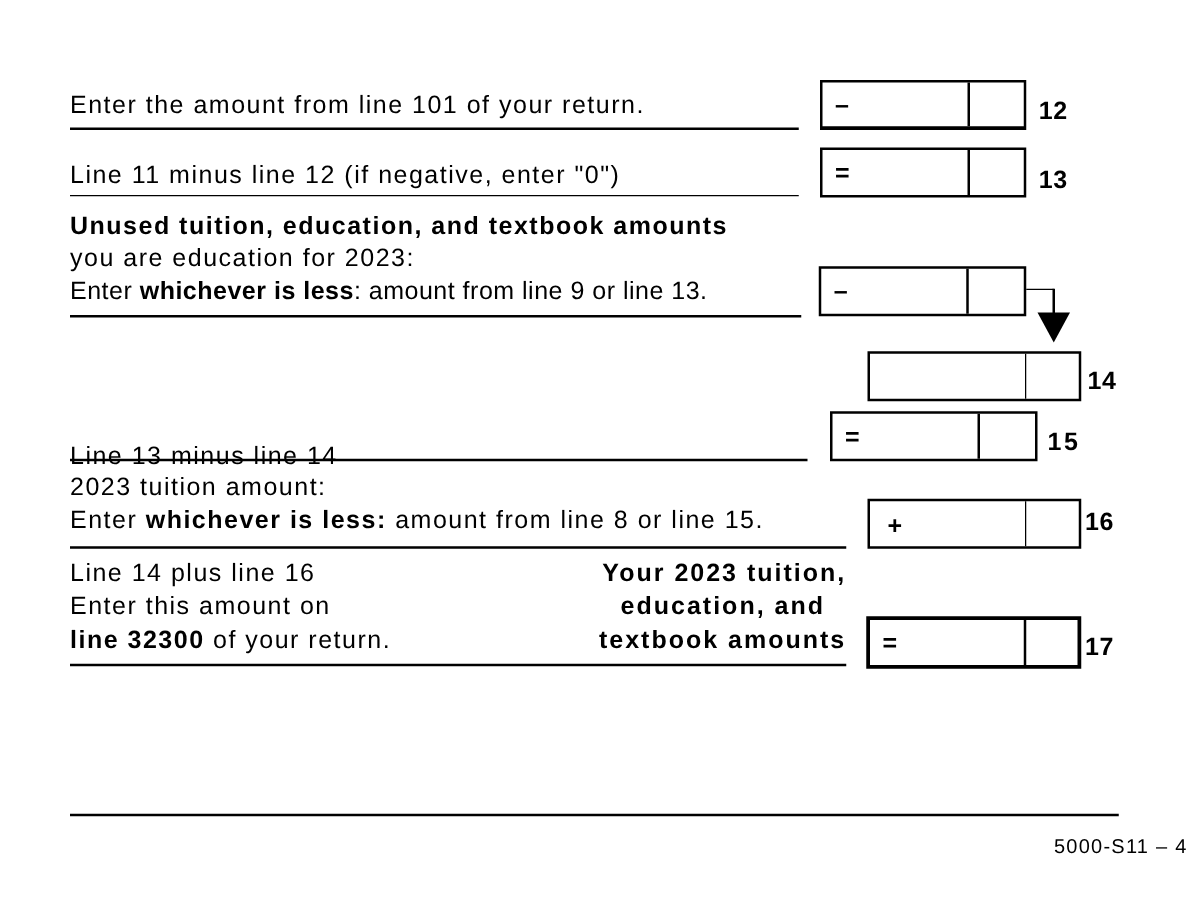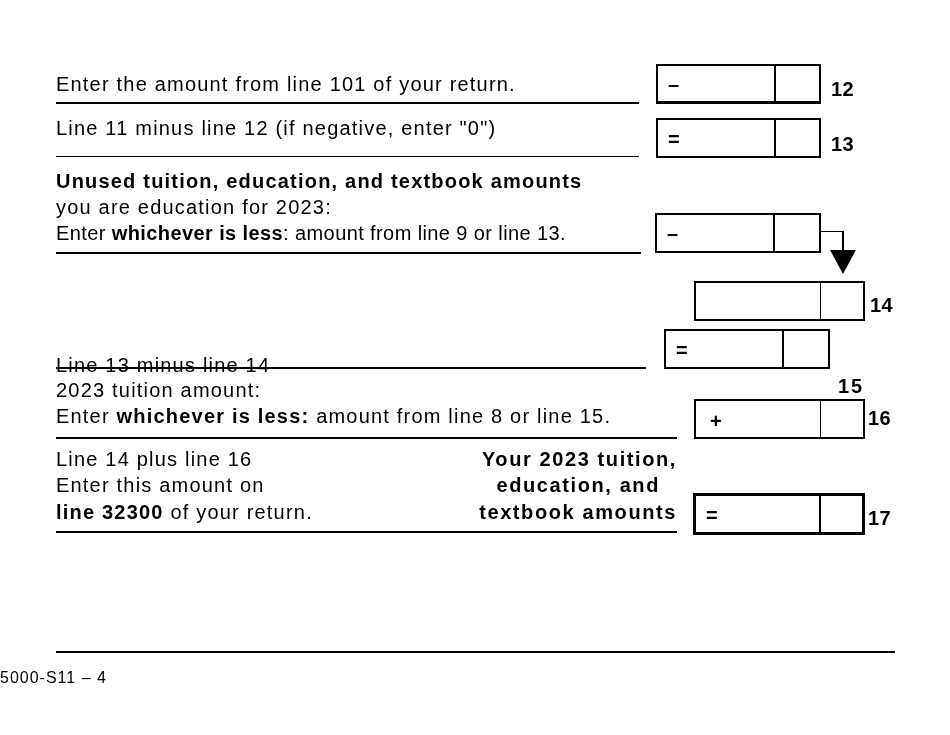--- a/index.html
+++ b/index.html
@@ -19,21 +19,21 @@
 <body>
 
 <div class="abs txt" style="left:56px;top:71px;">Enter the amount from line 101 of your return.</div>
 <div class="rule" style="left:56px;top:102px;width:583px;height:2px;"></div>
 <div class="box" style="left:656px;top:64px;width:165px;height:40px;border-bottom-width:3px;">
   <span class="sym" style="top:7px;">–</span>
   <div class="cents" style="left:116px;"></div>
 </div>
 <div class="lnum" style="left:831px;top:78px;">12</div>
 
-<div class="abs txt" style="left:56px;top:115px;text-align:right;">Line 11 minus line 12 (if negative, enter "0")</div>
+<div class="abs txt" style="left:56px;top:127px;text-align:right;">Line 11 minus line 12 (if negative, enter "0")</div>
 <div class="rule" style="left:56px;top:156px;width:583px;height:1px;"></div>
 <div class="box" style="left:656px;top:118px;width:165px;height:40px;">
   <span class="sym" style="top:8px;">=</span>
   <div class="cents" style="left:116px;"></div>
 </div>
 <div class="lnum" style="left:831px;top:133px;">13</div>
 
 <div class="abs txt" style="left:56px;top:168px;font-weight:bold;">Unused tuition, education, and textbook amounts</div>
 <div class="abs txt" style="left:56px;top:194px;">you are education for 2023:</div>
 <div class="abs txt" style="left:56px;top:220px;letter-spacing:0.4px;"><span>Enter </span><span class="b">whichever is less</span><span>: amount from line 9 or line 13.</span></div>
@@ -51,21 +51,21 @@
   <div class="cents" style="left:124px;border-left-width:1px;"></div>
 </div>
 <div class="lnum" style="left:870px;top:294px;">14</div>
 
 <div class="abs txt" style="left:56px;top:332px;margin-top:20px;">Line 13 minus line 14</div>
 <div class="rule" style="left:56px;top:367px;width:590px;height:2px;"></div>
 <div class="box" style="left:664px;top:329px;width:166px;height:40px;">
   <span class="sym" style="top:8px;">=</span>
   <div class="cents" style="left:116px;"></div>
 </div>
-<div class="lnum" style="left:838px;top:343px;letter-spacing:2px;margin-top:32px;">15</div>
+<div class="lnum" style="left:838px;top:343px;letter-spacing:2px;">15</div>
 
 <div class="abs txt" style="left:56px;top:377px;">2023 tuition amount:</div>
 <div class="abs txt" style="left:56px;top:403px;"><span>Enter </span><span class="b">whichever is less:</span><span> amount from line 8 or line 15.</span></div>
 <div class="rule" style="left:56px;top:437px;width:621px;height:2px;"></div>
 <div class="box" style="left:694px;top:399px;width:171px;height:40px;">
   <span class="sym" style="top:9px;left:14px;">+</span>
   <div class="cents" style="left:124px;border-left-width:1px;"></div>
 </div>
 <div class="lnum" style="left:868px;top:407px;">16</div>
 
@@ -76,13 +76,13 @@
 <div class="abs txt b" style="right:290px;top:472px;text-align:right;letter-spacing:1.6px;">education, and</div>
 <div class="abs txt b" style="right:273px;top:499px;text-align:right;letter-spacing:1.6px;">textbook amounts</div>
 <div class="rule" style="left:56px;top:531px;width:621px;height:2px;"></div>
 <div class="box" style="left:693px;top:493px;width:172px;height:42px;border-width:3px;">
   <span class="sym" style="top:8px;left:10px;">=</span>
   <div class="cents" style="left:123px;"></div>
 </div>
 <div class="lnum" style="left:868px;top:507px;">17</div>
 
 <div class="rule" style="left:56px;top:651px;width:839px;height:2px;"></div>
-<div class="abs footer" style="left:0;width:950px;top:669px;text-align:left;">5000-S11 – 4</div>
+<div class="abs footer" style="left:0;width:950px;top:669px;text-align:right;">5000-S11 – 4</div>
 
 </body></html>

